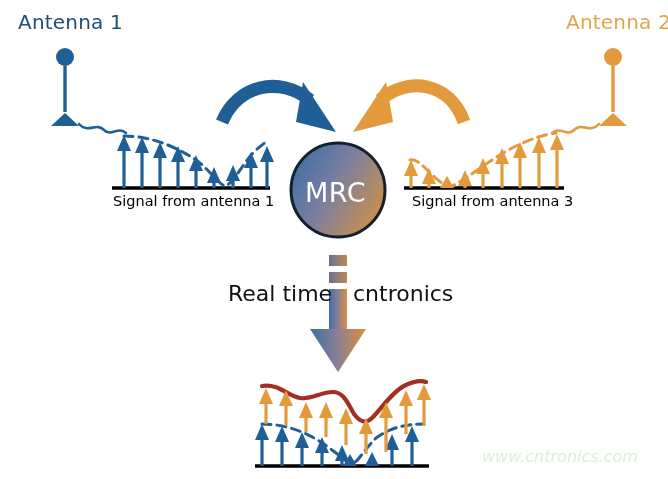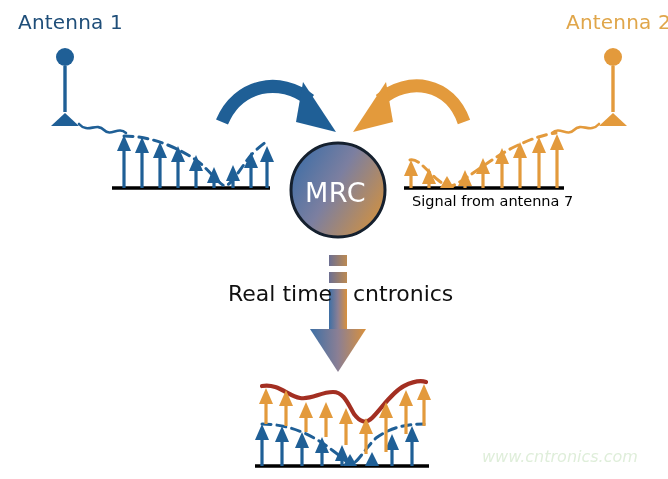--- a/index.html
+++ b/index.html
@@ -314,22 +314,23 @@
         <line x1="424" y1="426" x2="424" y2="394" stroke="#e39a3c" stroke-width="3.2"></line>
         <polygon points="424,384 417,400 431,400"></polygon>
       </g>
     </g>
   </svg>
 
   <div class="lbl antenna-label" id="antenna1-label">Antenna 1</div>
 
   <div class="lbl antenna-label" id="antenna2-label">Antenna 2</div>
 
-
-  <div class="lbl signal-caption" id="signal2-caption">Signal from antenna 7</div>
+  <div class="lbl signal-caption" id="signal1-caption">Signal from antenna 1</div>
+
+  <div class="lbl signal-caption" id="signal2-caption">Signal from antenna 3</div>
 
   <div class="lbl" id="mrc-text">MRC</div>
 
   <div class="lbl" id="realtime-text">Real time</div>
 
   <div class="lbl" id="combining-text">cntronics</div>
 
   <div class="lbl" id="watermark">www.cntronics.com</div>
 
 </div>

